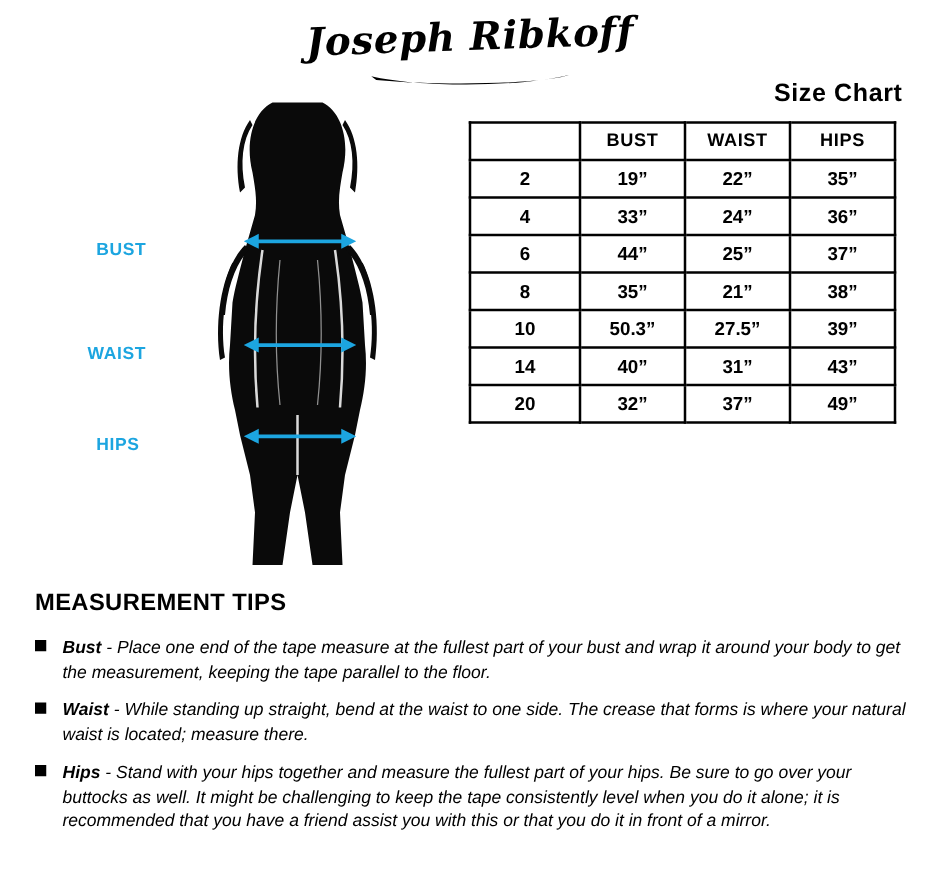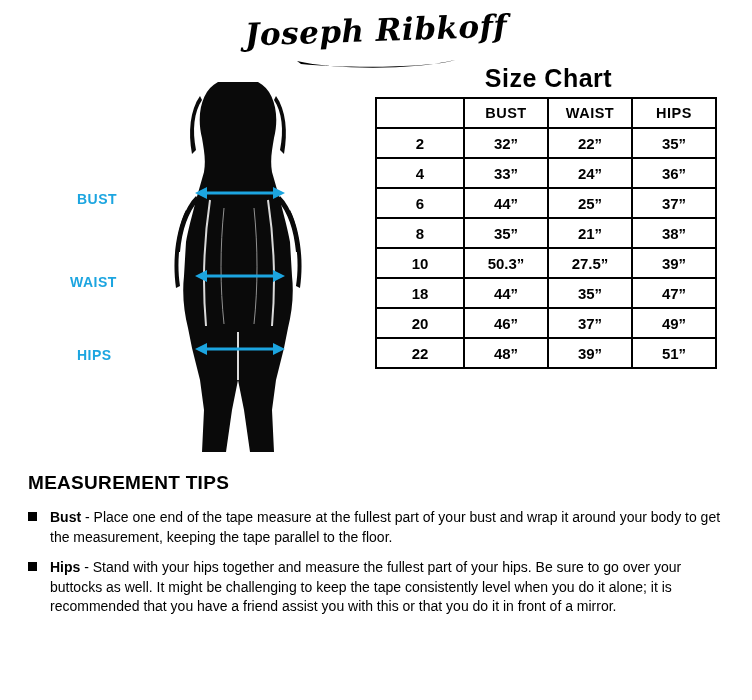--- a/index.html
+++ b/index.html
@@ -38,22 +38,22 @@
     width: 165px;
     height: 14px;
   }
 
   
   .chart-title {
     position: absolute;
     top: 64px;
     left: 375px;
     width: 347px;
-    text-align: center;
-    font-size: 25px;
+    text-align: right;
+    font-size: 20px;
     font-weight: bold;
     letter-spacing: 0.5px;
   }
 
   
   .size-table {
     position: absolute;
     top: 97px;
     left: 375px;
     width: 340px;
@@ -111,20 +111,21 @@
     left: 28px;
     font-size: 19px;
     font-weight: bold;
     letter-spacing: 0.3px;
   }
   .tips {
     position: absolute;
     top: 508px;
     left: 28px;
     width: 700px;
+    font-style: italic;
   }
   .tip {
     position: relative;
     padding-left: 22px;
     margin-bottom: 11px;
     font-size: 14px;
     line-height: 19.5px;
   }
   .tip .bullet {
     position: absolute;
@@ -210,21 +211,21 @@
     <tr>
       <th class="blank"></th>
       <th>BUST</th>
       <th>WAIST</th>
       <th>HIPS</th>
     </tr>
   </thead>
   <tbody id="size-table-body">
       <tr>
         <td>2</td>
-        <td>32”</td>
+        <td>19”</td>
         <td>22”</td>
         <td>35”</td>
       </tr>
       <tr>
         <td>4</td>
         <td>33”</td>
         <td>24”</td>
         <td>36”</td>
       </tr>
       <tr>
@@ -239,37 +240,32 @@
         <td>21”</td>
         <td>38”</td>
       </tr>
       <tr>
         <td>10</td>
         <td>50.3”</td>
         <td>27.5”</td>
         <td>39”</td>
       </tr>
       <tr>
-        <td>18</td>
-        <td>44”</td>
-        <td>35”</td>
-        <td>47”</td>
+        <td>14</td>
+        <td>40”</td>
+        <td>31”</td>
+        <td>43”</td>
       </tr>
       <tr>
         <td>20</td>
-        <td>46”</td>
+        <td>32”</td>
         <td>37”</td>
         <td>49”</td>
-      </tr>
-      <tr>
-        <td>22</td>
-        <td>48”</td>
-        <td>39”</td>
-        <td>51”</td>
       </tr>
     </tbody>
 </table>
 
 <div class="tips-title">MEASUREMENT TIPS</div>
 <div class="tips" id="tips-list">
     <div class="tip"><span class="bullet"></span><span class="term">Bust</span><span> - Place one end of the tape measure at the fullest part of your bust and wrap it around your body to get the measurement, keeping the tape parallel to the floor.</span></div>
+    <div class="tip"><span class="bullet"></span><span class="term">Waist</span><span> - While standing up straight, bend at the waist to one side. The crease that forms is where your natural waist is located; measure there.</span></div>
     <div class="tip"><span class="bullet"></span><span class="term">Hips</span><span> - Stand with your hips together and measure the fullest part of your hips. Be sure to go over your buttocks as well. It might be challenging to keep the tape consistently level when you do it alone; it is recommended that you have a friend assist you with this or that you do it in front of a mirror.</span></div>
   </div>
 
 </body></html>

